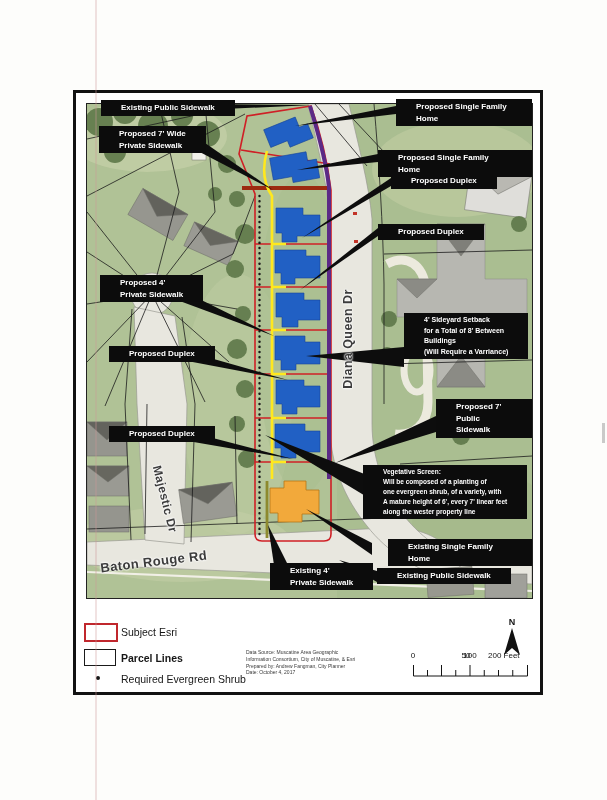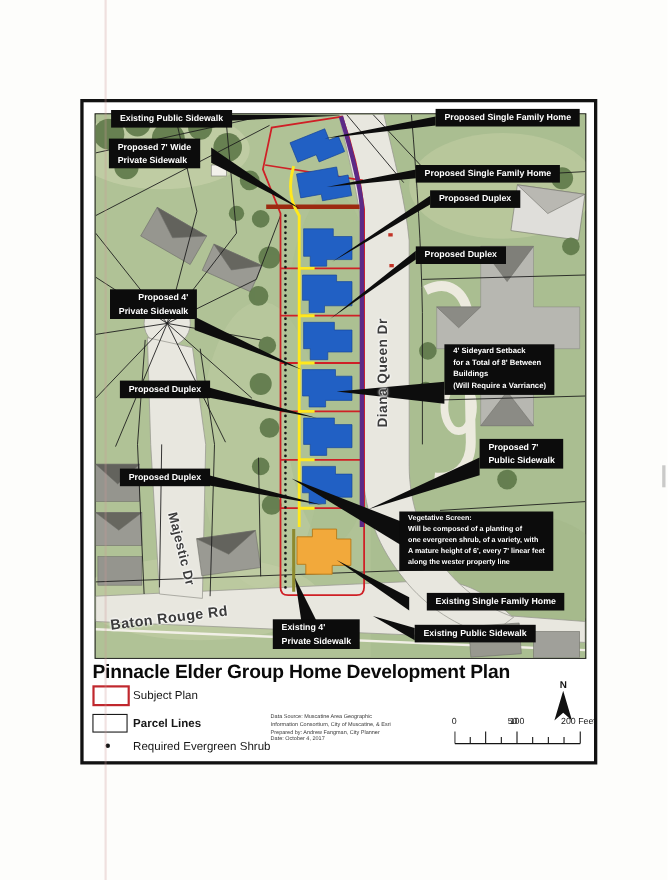--- a/index.html
+++ b/index.html
@@ -6,21 +6,21 @@
   .page{position:relative;width:607px;height:800px;background:#fdfdfb;overflow:hidden;
         font-family:"Liberation Sans",sans-serif;color:#111;}
   .scanline{position:absolute;left:95px;top:0;width:2px;height:800px;
             background:rgba(205,150,150,0.28);z-index:30;}
   .edge-mark{position:absolute;right:2px;top:423px;width:3px;height:20px;background:rgba(140,140,140,0.45);}
   .frame{position:absolute;left:73px;top:90px;width:464px;height:599px;border:3px solid #121212;background:#fff;}
   .map{position:absolute;left:86px;top:103px;width:445px;height:494px;border:1px solid #222;
        background:#b0c296;}
   .map svg.aerial{position:absolute;left:0;top:0;z-index:1;}
   .maplabel{position:absolute;background:#0c0c0c;color:#ffffff;font-weight:bold;font-size:8px;
-            line-height:1.45;padding:2px 8px;white-space:pre-line;z-index:6;}
+            line-height:1.45;padding:2px 20px;white-space:pre-line;z-index:6;}
   .maplabel.small{font-size:7px;line-height:1.5;}
   .maplabel.tiny{font-size:6.5px;line-height:1.55;}
   .street{position:absolute;color:#3c3c3c;font-weight:bold;z-index:4;white-space:nowrap;
           text-shadow:0 0 2px #fff,0 0 2px #fff,0 0 3px #fff;}
   .street.diana{left:196px;top:228px;width:130px;text-align:center;font-size:12.5px;
                 transform:rotate(-90deg);letter-spacing:0.4px;}
   .street.majestic{left:32px;top:388px;width:92px;text-align:center;font-size:12px;
                 transform:rotate(76deg);letter-spacing:0.4px;}
   .street.baton{left:13px;top:450px;font-size:13px;transform:rotate(-7deg);letter-spacing:0.4px;}
   .plan-title{position:absolute;left:84px;top:600px;width:452px;font-size:17.5px;font-weight:bold;
@@ -193,61 +193,60 @@
     <div class="street majestic">Majestic Dr</div>
     <div class="street baton">Baton Rouge Rd</div>
 
     <div class="maplabel" style="left:14px;top:-4px;">Existing Public Sidewalk</div>
     <div class="maplabel" style="left:12px;top:22px;">Proposed 7' Wide
 Private Sidewalk</div>
     <div class="maplabel" style="left:309px;top:-5px;">Proposed Single Family Home</div>
     <div class="maplabel" style="left:291px;top:46px;">Proposed Single Family Home</div>
     <div class="maplabel" style="left:304px;top:69px;">Proposed Duplex</div>
     <div class="maplabel" style="left:291px;top:120px;">Proposed Duplex</div>
-    <div class="maplabel" style="left:13px;top:159px;text-align:right;">Proposed 4'
+    <div class="maplabel" style="left:13px;top:171px;">Proposed 4'
 Private Sidewalk</div>
     <div class="maplabel" style="left:22px;top:242px;">Proposed Duplex</div>
     <div class="maplabel" style="left:22px;top:322px;">Proposed Duplex</div>
     <div class="maplabel small" style="left:317px;top:209px;">4' Sideyard Setback
 for a Total of 8' Between
 Buildings
 (Will Require a Varriance)</div>
     <div class="maplabel" style="left:349px;top:295px;">Proposed 7'
 Public Sidewalk</div>
     <div class="maplabel tiny" style="left:276px;top:361px;">Vegetative Screen:
 Will be composed of a planting of
 one evergreen shrub, of a variety, with
 A mature height of 6', every 7' linear feet
 along the wester property line</div>
     <div class="maplabel" style="left:301px;top:435px;">Existing Single Family Home</div>
     <div class="maplabel" style="left:290px;top:464px;">Existing Public Sidewalk</div>
-    <div class="maplabel" style="left:161px;top:459px;">Existing 4'
+    <div class="maplabel" style="left:183px;top:459px;">Existing 4'
 Private Sidewalk</div>
   </div>
 
-  <div class="plan-title">Pinnacle Elder Group Home Development Plan</div>
 
   <div class="swatch red"></div>
-  <div class="legend-label" style="top:626px;">Subject Plan</div>
+  <div class="legend-label" style="top:626px;">Subject Esri</div>
   <div class="swatch black"></div>
   <div class="legend-label" style="top:652px;font-weight:bold;">Parcel Lines</div>
   <div class="legend-dot"></div>
   <div class="legend-label" style="top:673px;">Required Evergreen Shrub</div>
 
   <div class="credits">
     <div>Data Source: Muscatine Area Geographic</div>
     <div>Information Consortium, City of Muscatine, &amp; Esri</div>
     <div>Prepared by: Andrew Fangman, City Planner</div>
     <div>Date: October 4, 2017</div>
   </div>
 
   <span class="scalenum" style="left:413px;">0</span>
   <span class="scalenum" style="left:466px;">50</span>
   <span class="scalenum" style="left:470px;text-align:right;">100</span>
-  <span class="scalenum end" style="left:510px;">200 Feet</span>
+  <span class="scalenum end" style="left:488px;">200 Feet</span>
   <svg class="scalebar-svg" width="120" height="16" viewBox="0 0 120 16">
     <g stroke="#141414" stroke-width="1" fill="none">
       <path d="M0.5 14 L114.5 14"></path>
       <path d="M0.5 3 L0.5 14 M28.5 3 L28.5 14 M57 3 L57 14 M114.5 3 L114.5 14"></path>
       <path d="M14.5 8 L14.5 14 M42.75 8 L42.75 14 M71.25 8 L71.25 14 M85.5 8 L85.5 14 M99.75 8 L99.75 14"></path>
     </g>
   </svg>
 
   <div class="north">
     <div class="n">N</div>

